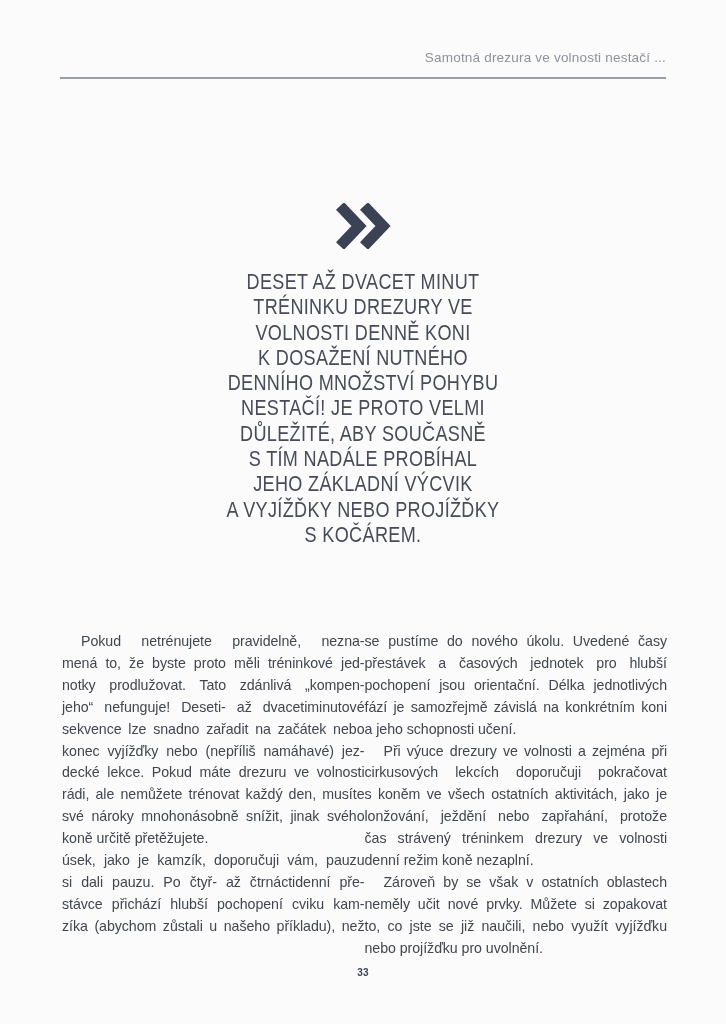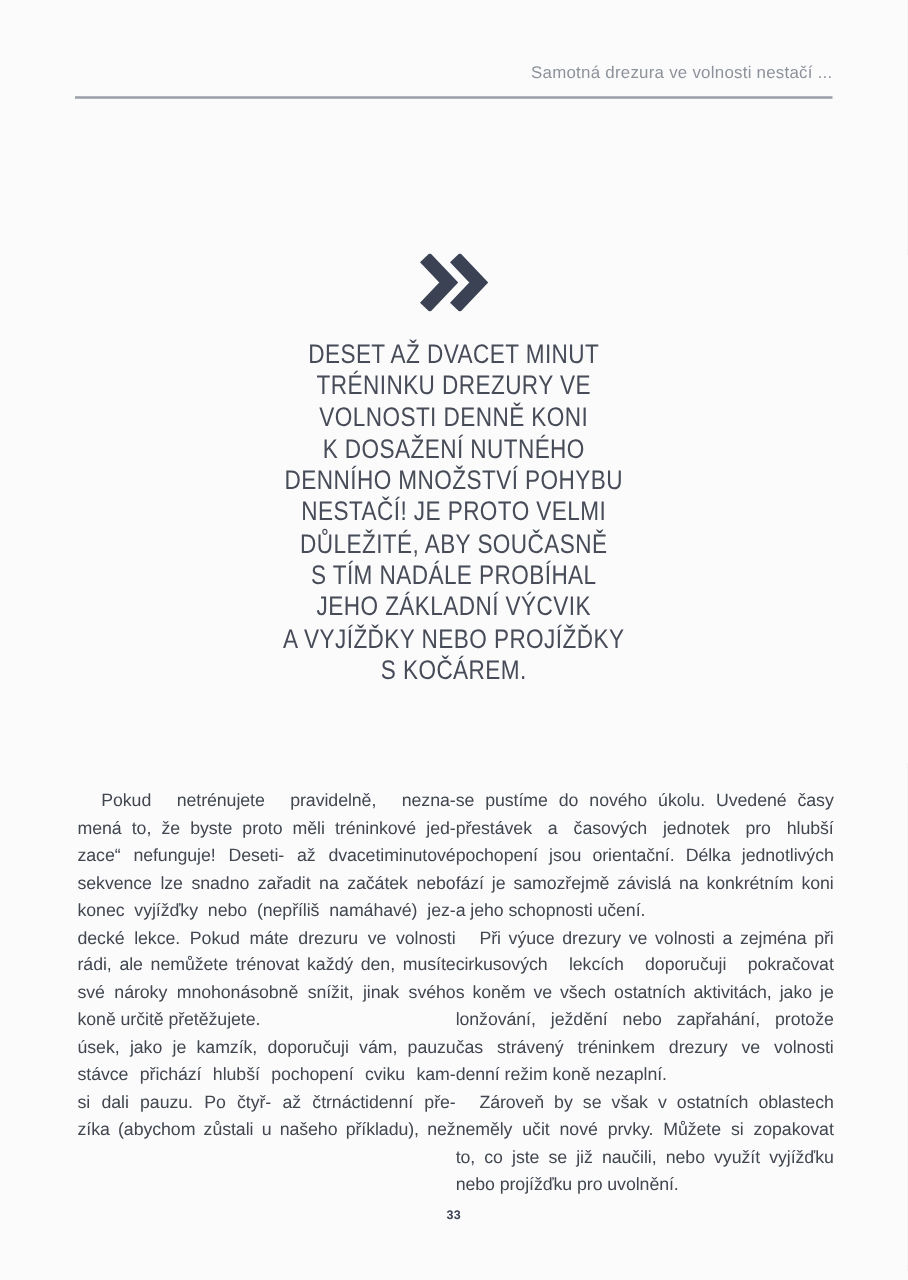--- a/index.html
+++ b/index.html
@@ -110,32 +110,33 @@
         <div class="qline">A VYJÍŽĎKY NEBO PROJÍŽĎKY</div>
         <div class="qline">S KOČÁREM.</div>
       </div>
   </div>
 
   <div class="columns">
     <div class="col">
         <div class="para">
           <div class="line j indent">Pokud netrénujete pravidelně, nezna-</div>
           <div class="line j">mená to, že byste proto měli tréninkové jed-</div>
-          <div class="line j">zace“ nefunguje! Deseti- až dvacetiminutové</div>
+          <div class="line j">notky prodlužovat. Tato zdánlivá „kompen-</div>
+          <div class="line j">jeho“ nefunguje! Deseti- až dvacetiminutové</div>
           <div class="line j">sekvence lze snadno zařadit na začátek nebo</div>
           <div class="line j">konec vyjížďky nebo (nepříliš namáhavé) jez-</div>
           <div class="line j">decké lekce. Pokud máte drezuru ve volnosti</div>
           <div class="line j">rádi, ale nemůžete trénovat každý den, musíte</div>
           <div class="line j">své nároky mnohonásobně snížit, jinak svého</div>
           <div class="line">koně určitě přetěžujete.</div>
         </div>
         <div class="para">
           <div class="line j">úsek, jako je kamzík, doporučuji vám, pauzu</div>
+          <div class="line j">si dali pauzu. Po čtyř- až čtrnáctidenní pře-</div>
           <div class="line j">stávce přichází hlubší pochopení cviku kam-</div>
-          <div class="line j">si dali pauzu. Po čtyř- až čtrnáctidenní pře-</div>
           <div class="line j">zíka (abychom zůstali u našeho příkladu), než</div>
         </div>
       </div>
     <div class="col">
         <div class="para">
           <div class="line j">se pustíme do nového úkolu. Uvedené časy</div>
           <div class="line j">přestávek a časových jednotek pro hlubší</div>
           <div class="line j">pochopení jsou orientační. Délka jednotlivých</div>
           <div class="line j">fází je samozřejmě závislá na konkrétním koni</div>
           <div class="line">a jeho schopnosti učení.</div>

